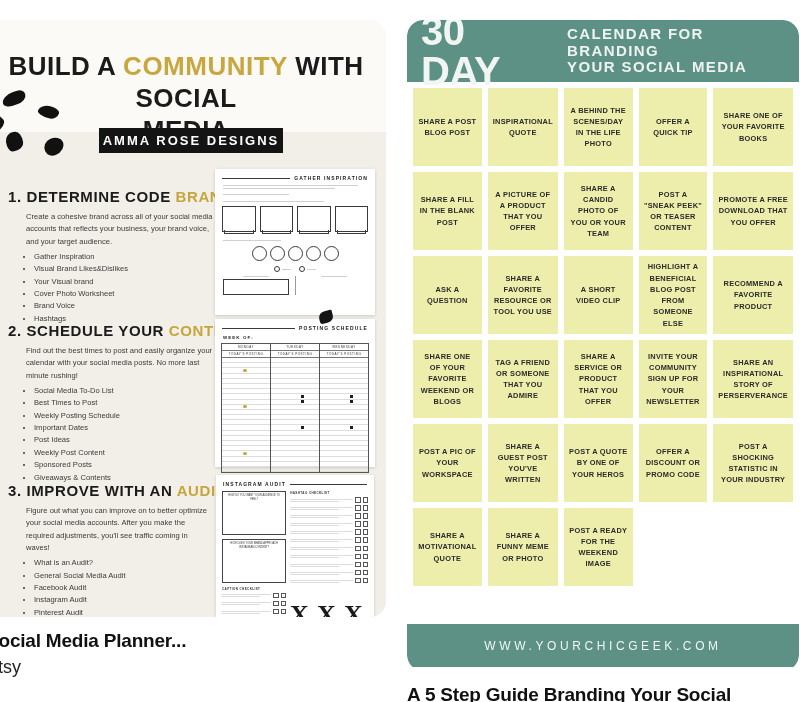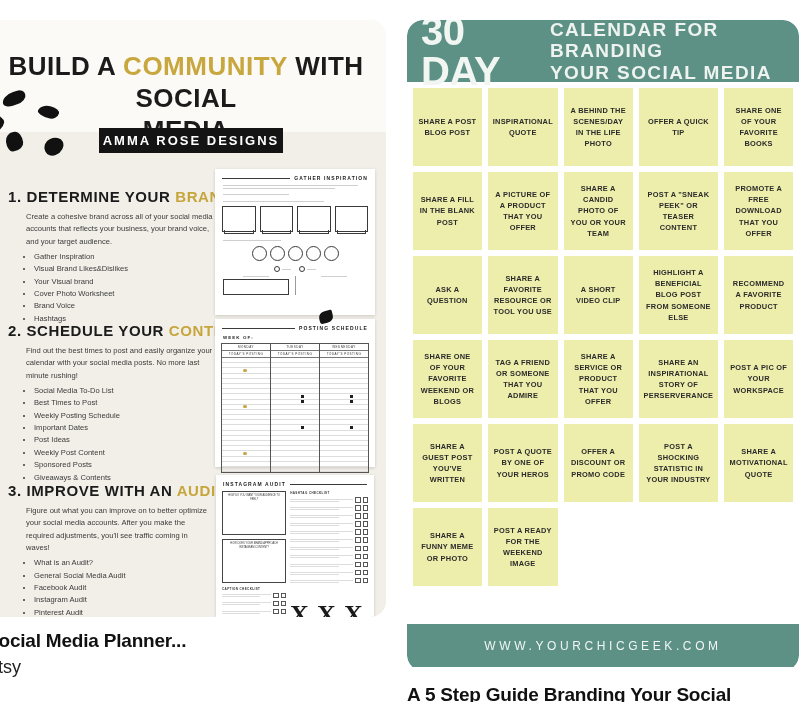--- a/index.html
+++ b/index.html
@@ -116,21 +116,21 @@
   .cal-hd{
     height:62px;background:#5d9186;display:flex;align-items:center;
     padding:0 0 0 14px;gap:14px;
   }
   .cal-hd-big{
     font-family:"Liberation Sans Narrow","Liberation Sans",sans-serif;
     font-size:40px;font-weight:bold;color:#f2f6f2;letter-spacing:-.5px;line-height:1;
   }
   .cal-hd-small{
     font-family:"Liberation Sans Narrow","Liberation Sans",sans-serif;
-    font-size:19px;font-weight:bold;color:#eef3ef;letter-spacing:1.4px;line-height:1.12;
+    font-size:15px;font-weight:bold;color:#eef3ef;letter-spacing:1.4px;line-height:1.12;
   }
   .cal-grid{
     padding:6px;display:grid;grid-template-columns:repeat(5,1fr);
     grid-auto-rows:78px;gap:6px;background:#ffffff;
   }
   .cell{
     background:#edeeab;display:flex;align-items:center;justify-content:center;
     text-align:center;padding:4px 5px;
   }
   .cell span{
@@ -166,21 +166,21 @@
 
       <div class="splotch sp1"></div>
       <div class="splotch sp2"></div>
       <div class="splotch sp3"></div>
       <div class="splotch sp4"></div>
       <div class="splotch sp5"></div>
 
       <div class="sec" id="sec1">
         <div class="sec-h">
           <span>1.</span>
-          <span>DETERMINE YOUR </span><span class="gold">BRAND</span>
+          <span>DETERMINE CODE </span><span class="gold">BRAND</span>
         </div>
         <div class="sec-p">Create a cohesive brand across all of your social media accounts that reflects your business, your brand voice, and your target audience.</div>
         <ul>
             <li>Gather Inspiration</li>
             <li>Visual Brand Likes&amp;Dislikes</li>
             <li>Your Visual brand</li>
             <li>Cover Photo Worksheet</li>
             <li>Brand Voice</li>
             <li>Hashtags</li>
           </ul>
@@ -546,20 +546,23 @@
             <div class="cell">
               <span>SHARE ONE OF YOUR FAVORITE WEEKEND OR BLOGS</span>
             </div>
             <div class="cell">
               <span>TAG A FRIEND OR SOMEONE THAT YOU ADMIRE</span>
             </div>
             <div class="cell">
               <span>SHARE A SERVICE OR PRODUCT THAT YOU OFFER</span>
             </div>
             <div class="cell">
+              <span>INVITE YOUR COMMUNITY SIGN UP FOR YOUR NEWSLETTER</span>
+            </div>
+            <div class="cell">
               <span>SHARE AN INSPIRATIONAL STORY OF PERSERVERANCE</span>
             </div>
             <div class="cell">
               <span>POST A PIC OF YOUR WORKSPACE</span>
             </div>
             <div class="cell">
               <span>SHARE A GUEST POST YOU'VE WRITTEN</span>
             </div>
             <div class="cell">
               <span>POST A QUOTE BY ONE OF YOUR HEROS</span>

